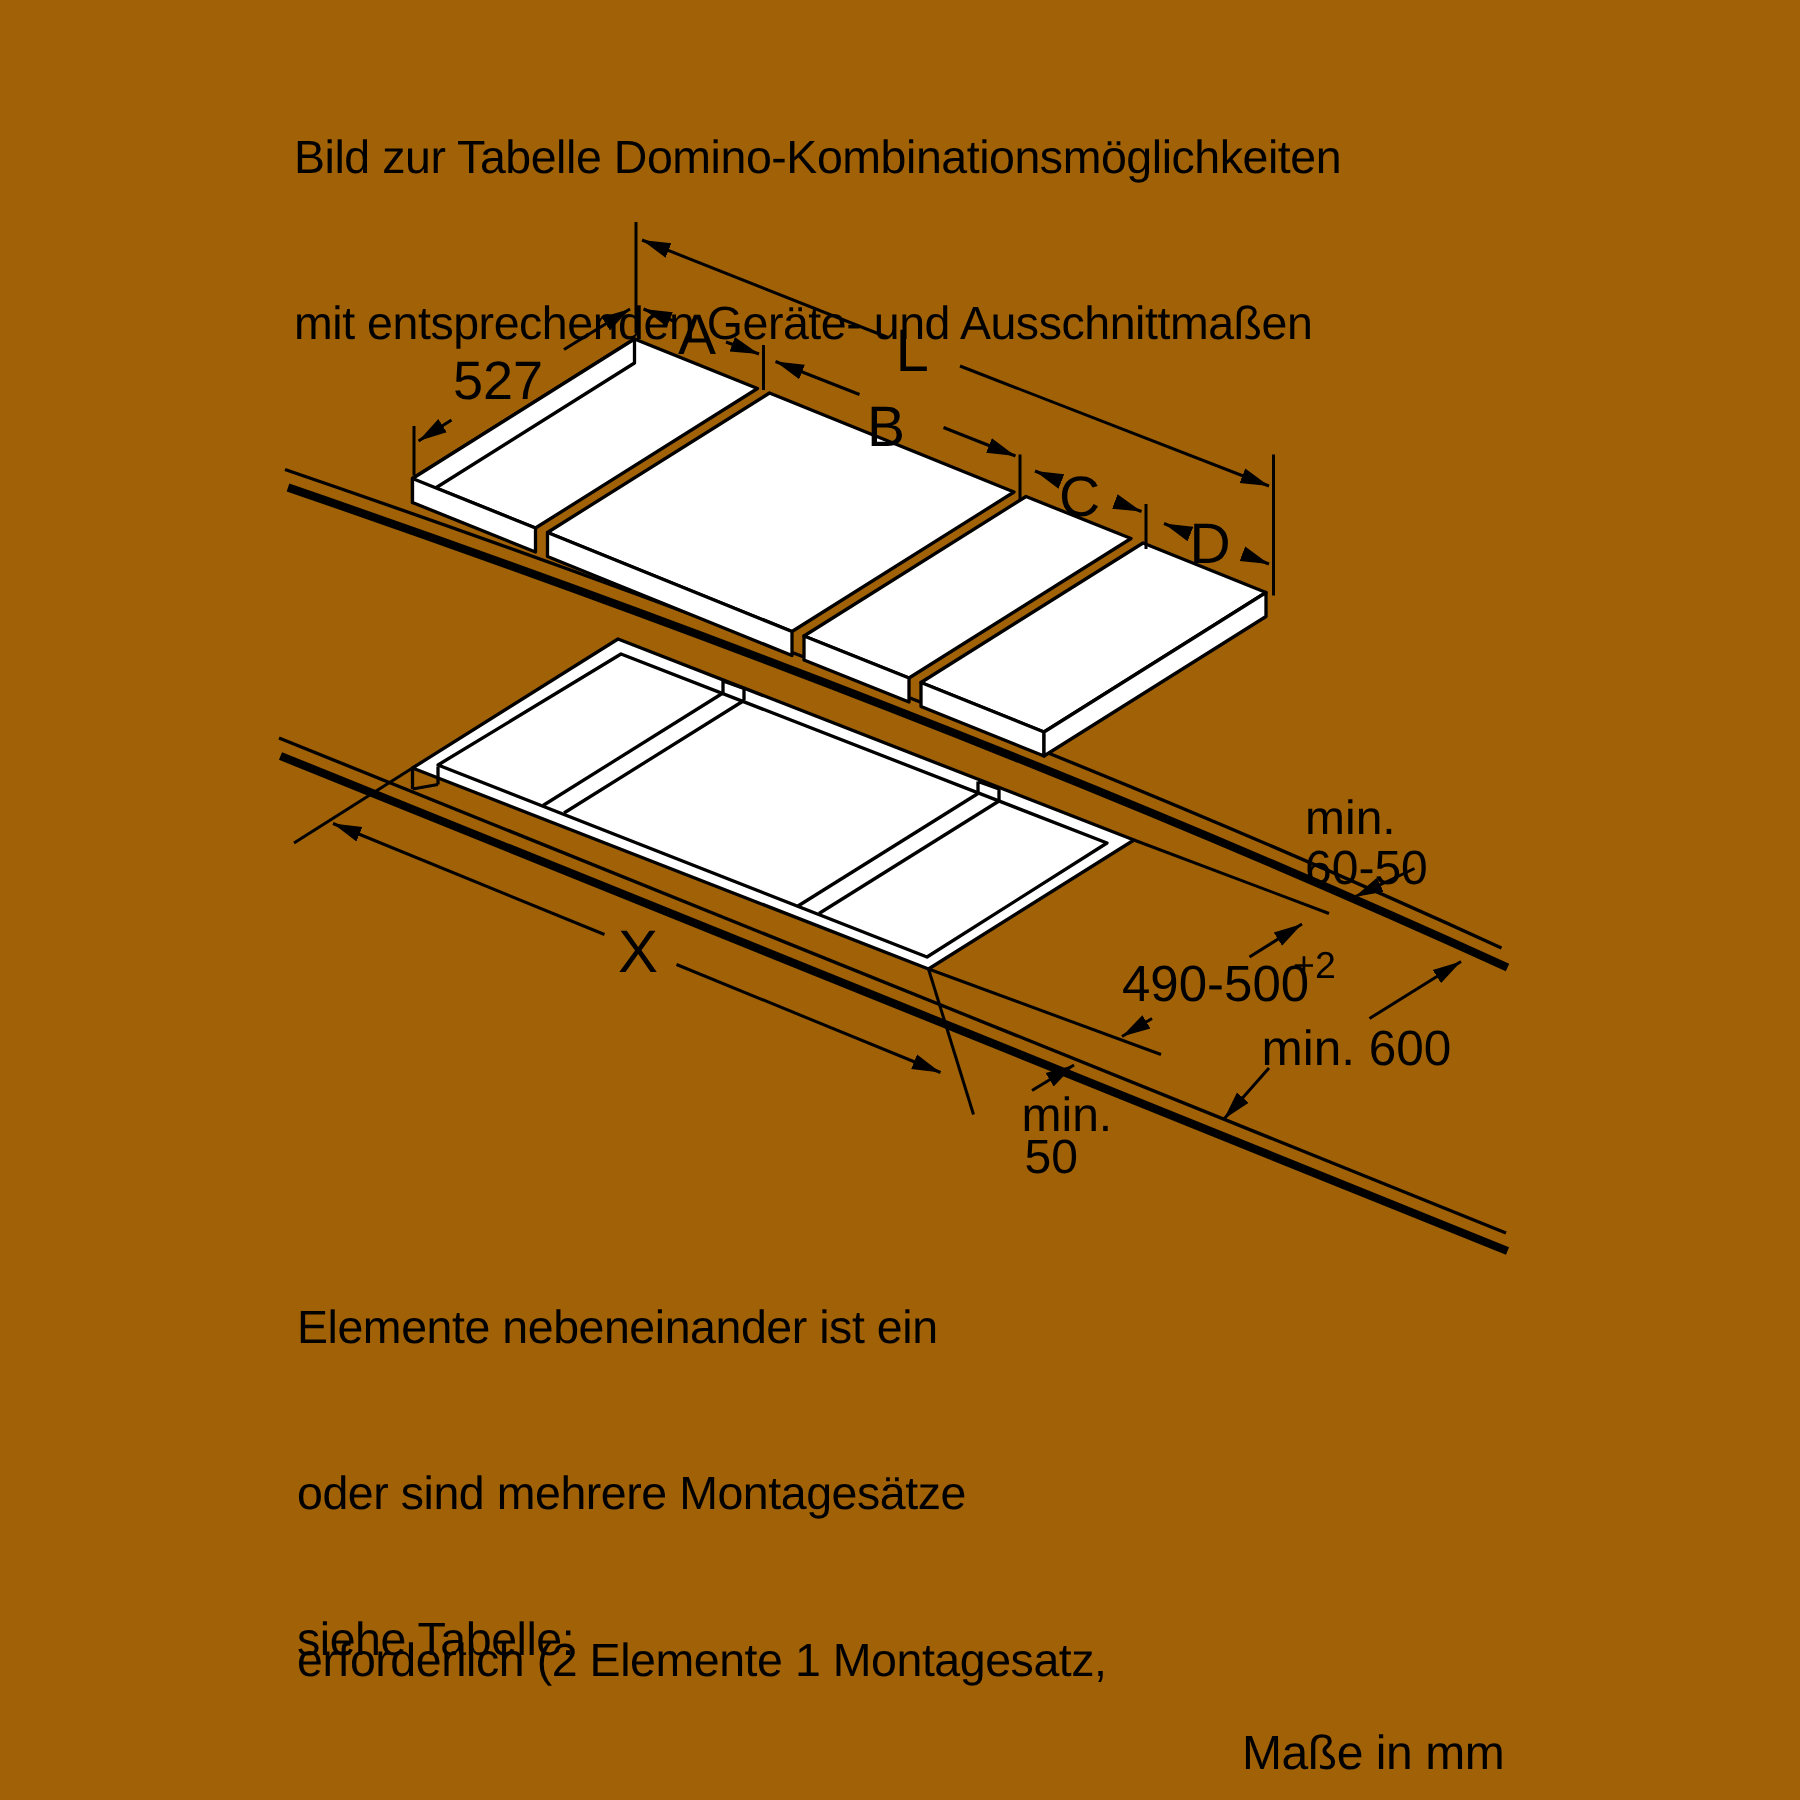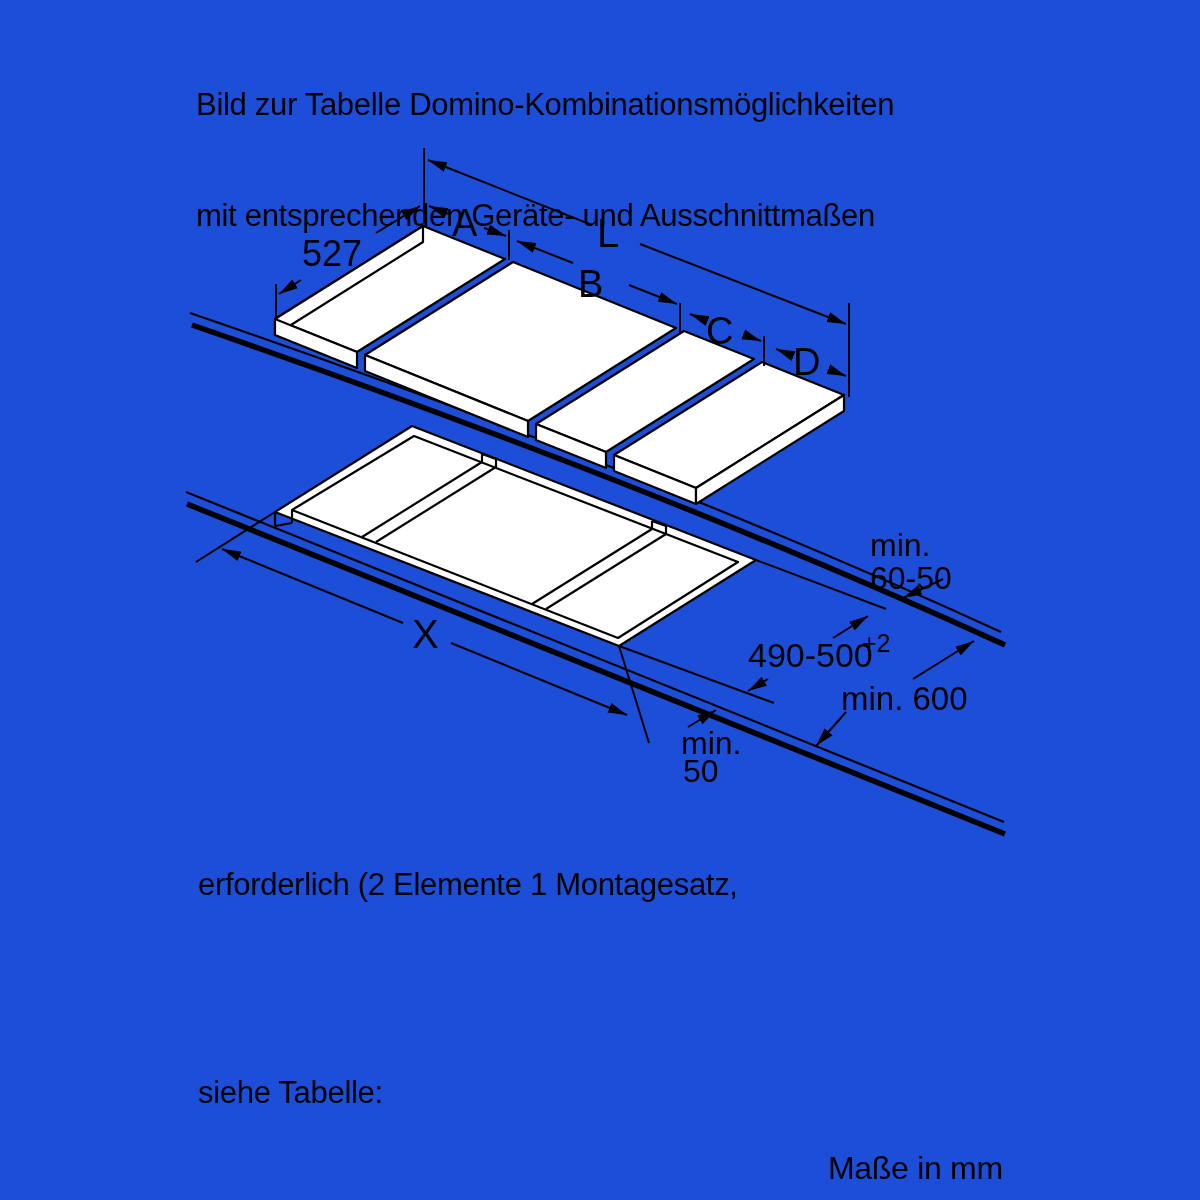--- a/index.html
+++ b/index.html
@@ -4,21 +4,21 @@
 <style>
   html, body {
     margin: 0;
     padding: 0;
     background: #ffffff;
   }
   .page {
     position: relative;
     width: 1200px;
     height: 1200px;
-    background: #1d4ed8;
+    background: #a16207;
     overflow: hidden;
     font-family: "Liberation Sans", sans-serif;
     color: #000000;
   }
   .txt {
     position: absolute;
     font-size: 31px;
     line-height: 37px;
     letter-spacing: -0.3px;
     white-space: pre;
@@ -176,20 +176,22 @@
       <text class="lbl fs25" x="862" y="652">+2</text>
       <text class="lbl fs32" x="870" y="556">min.</text>
       <text class="lbl fs32" x="870" y="589">60-50</text>
       <text class="lbl fs33" x="841" y="710">min. 600</text>
       <text class="lbl fs32" x="681" y="754">min.</text>
       <text class="lbl fs32" x="683" y="782">50</text>
     </g>
   </svg>
 
   <div class="txt" id="note-block-1">
+    <div>Elemente nebeneinander ist ein</div>
+    <div>oder sind mehrere Montagesätze</div>
     <div>erforderlich (2 Elemente 1 Montagesatz,</div>
     
   </div>
 
   <div class="txt" id="note-block-2">
     <div>siehe Tabelle:</div>
   </div>
 
   <div class="txt" id="units-note">Maße in mm</div>
 

